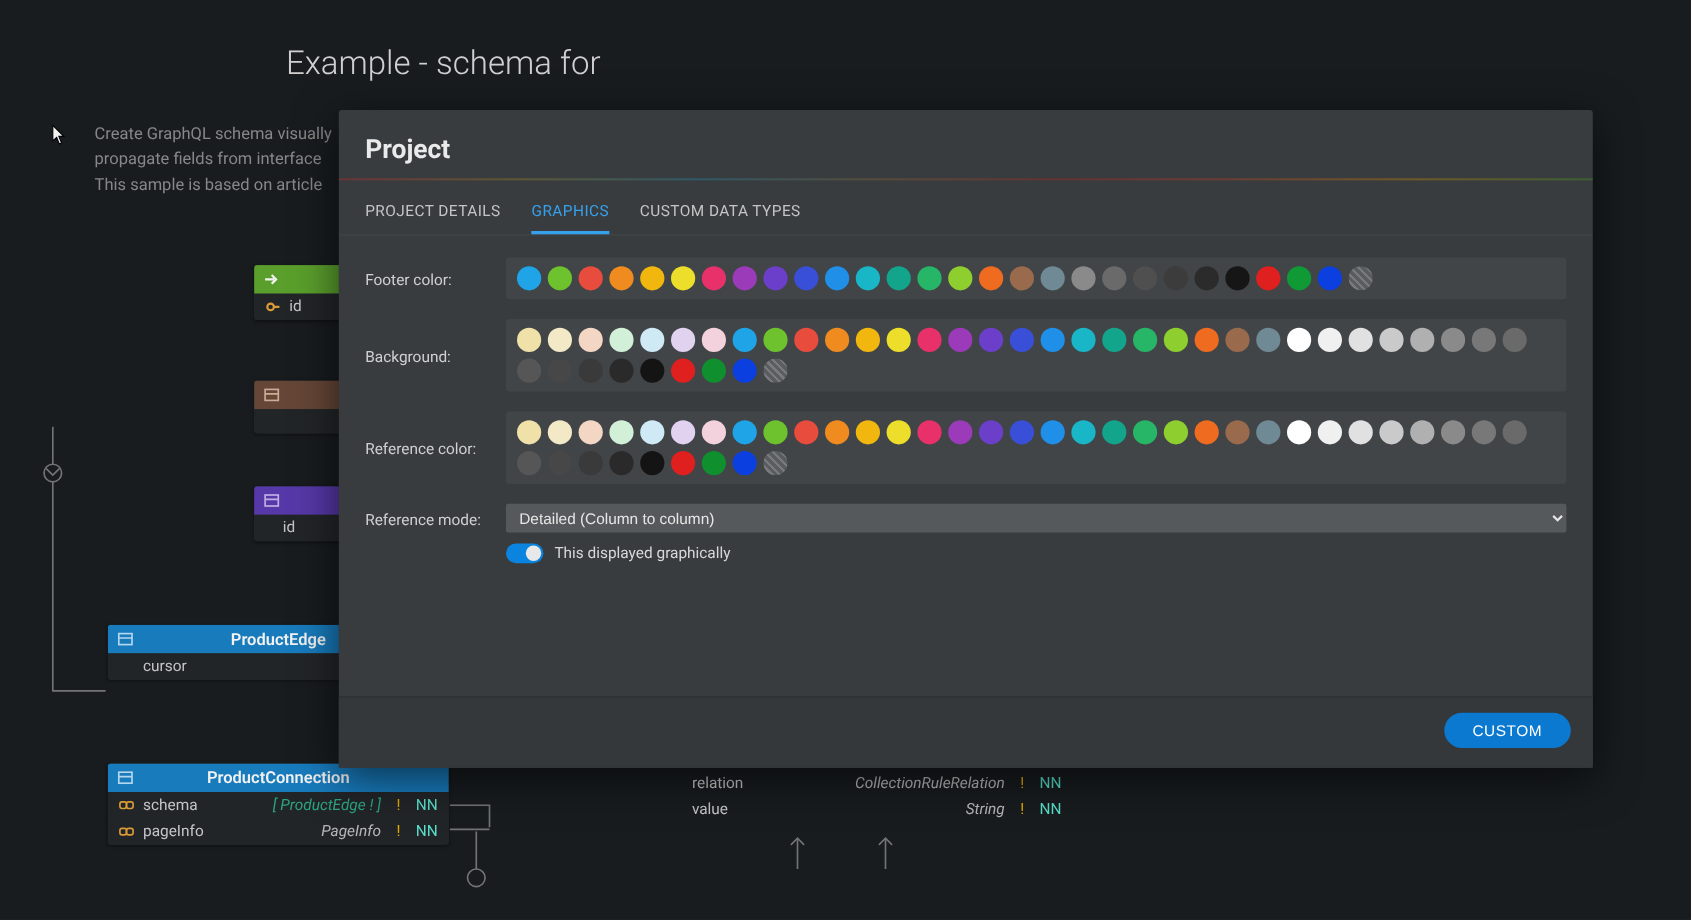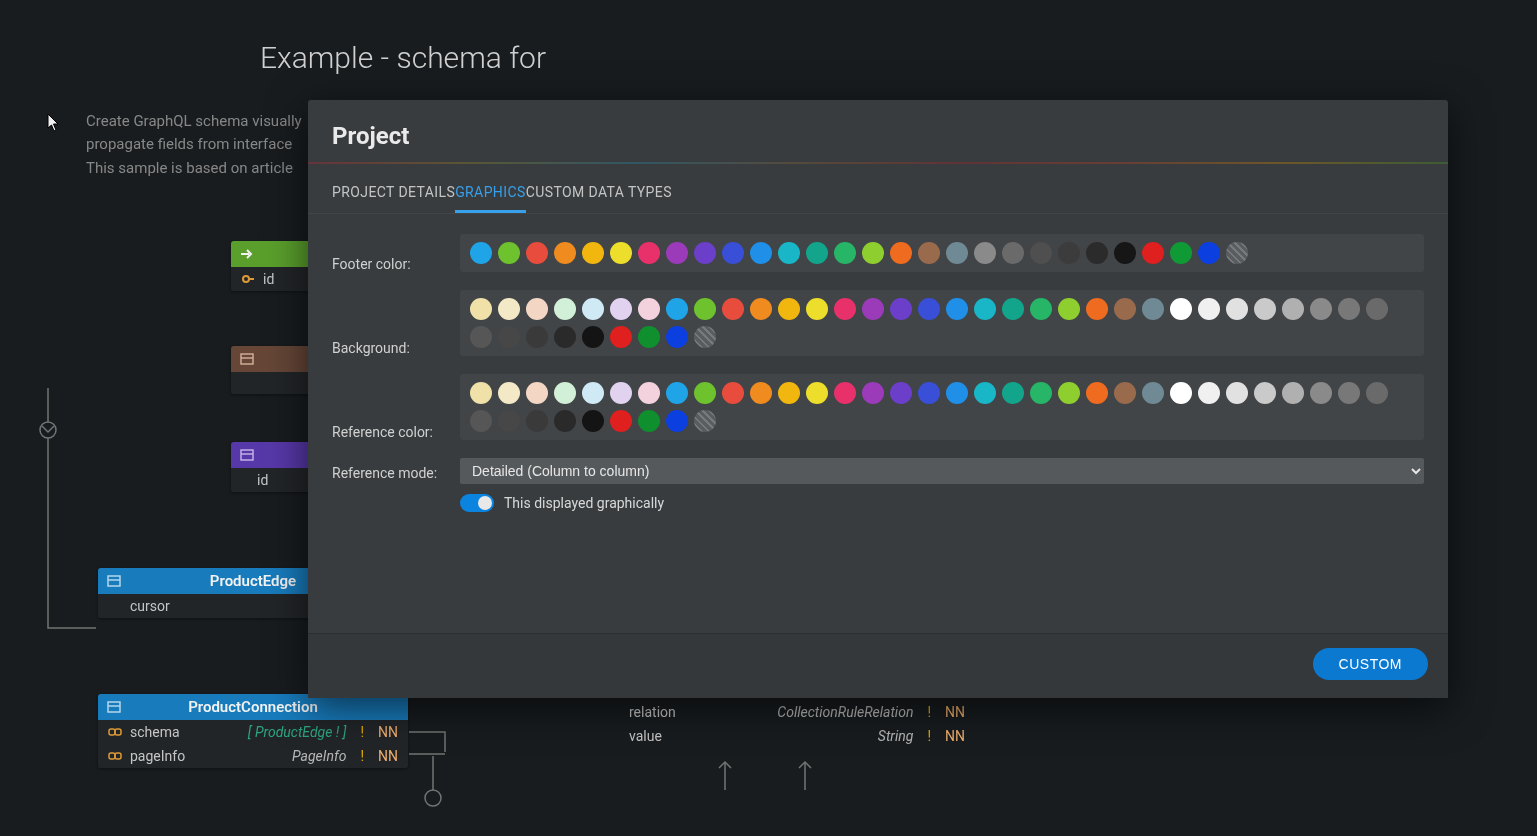--- a/index.html
+++ b/index.html
@@ -73,21 +73,21 @@
     padding: 0 10px;
     background: #24282b;
     font-size: 14px;
     color: #d0d0d0;
     gap: 8px;
   }
   .ent-row .ricon { width:14px; height:14px; }
   .ent-row .rname { flex: 0 0 auto; }
   .ent-row .rtype { flex: 1 1 auto; text-align: right; font-style: italic; color:#c0c0c0; }
   .ent-row .rexcl { color:#f0b400; padding: 0 6px; font-style: normal;}
-  .ent-row .rnn { color:#fdba74; font-style: normal;}
+  .ent-row .rnn { color:#5eead4; font-style: normal;}
 
   .green-h  { background:#5fa82f; }
   .brown-h  { background:#6b4a3a; }
   .purple-h { background:#5c3bb2; }
   .blue-h   { background:#1a82c7; }
 
   
   .conn { position:absolute; stroke:#7a7a7a; fill:none; }
 
   
@@ -112,42 +112,42 @@
     font-weight: 700;
     color: #eaeaea;
     padding: 22px 24px 12px;
   }
   .rainbow {
     height: 2px;
     background: linear-gradient(90deg,#b23,#982,#28a,#863,#a22,#b42,#c80,#492);
     opacity:.35;
   }
   .tabs {
-    display:flex; 
+    display:flex; gap: 28px;
     padding: 12px 24px 0;
     border-bottom: 1px solid rgba(255,255,255,0.05);
   }
   .tab {
     padding: 8px 0 10px;
     font-size: 14px;
     letter-spacing: .4px;
     color: #c4c4c4;
     cursor: pointer;
     border-bottom: 3px solid transparent;
   }
   .tab.active { color:#37a0ea; border-bottom-color:#37a0ea; }
 
   .modal-body {
     flex:1;
     padding: 20px 24px 8px;
     overflow:auto;
   }
   .setting-row {
     display:flex;
-    align-items:flex-end;
+    align-items:center;
     margin-bottom: 18px;
   }
   .setting-label {
     width: 128px;
     flex: 0 0 128px;
     font-size: 14px;
     color:#d0d0d0;
     padding-top:4px;
   }
   .swatch-box {

